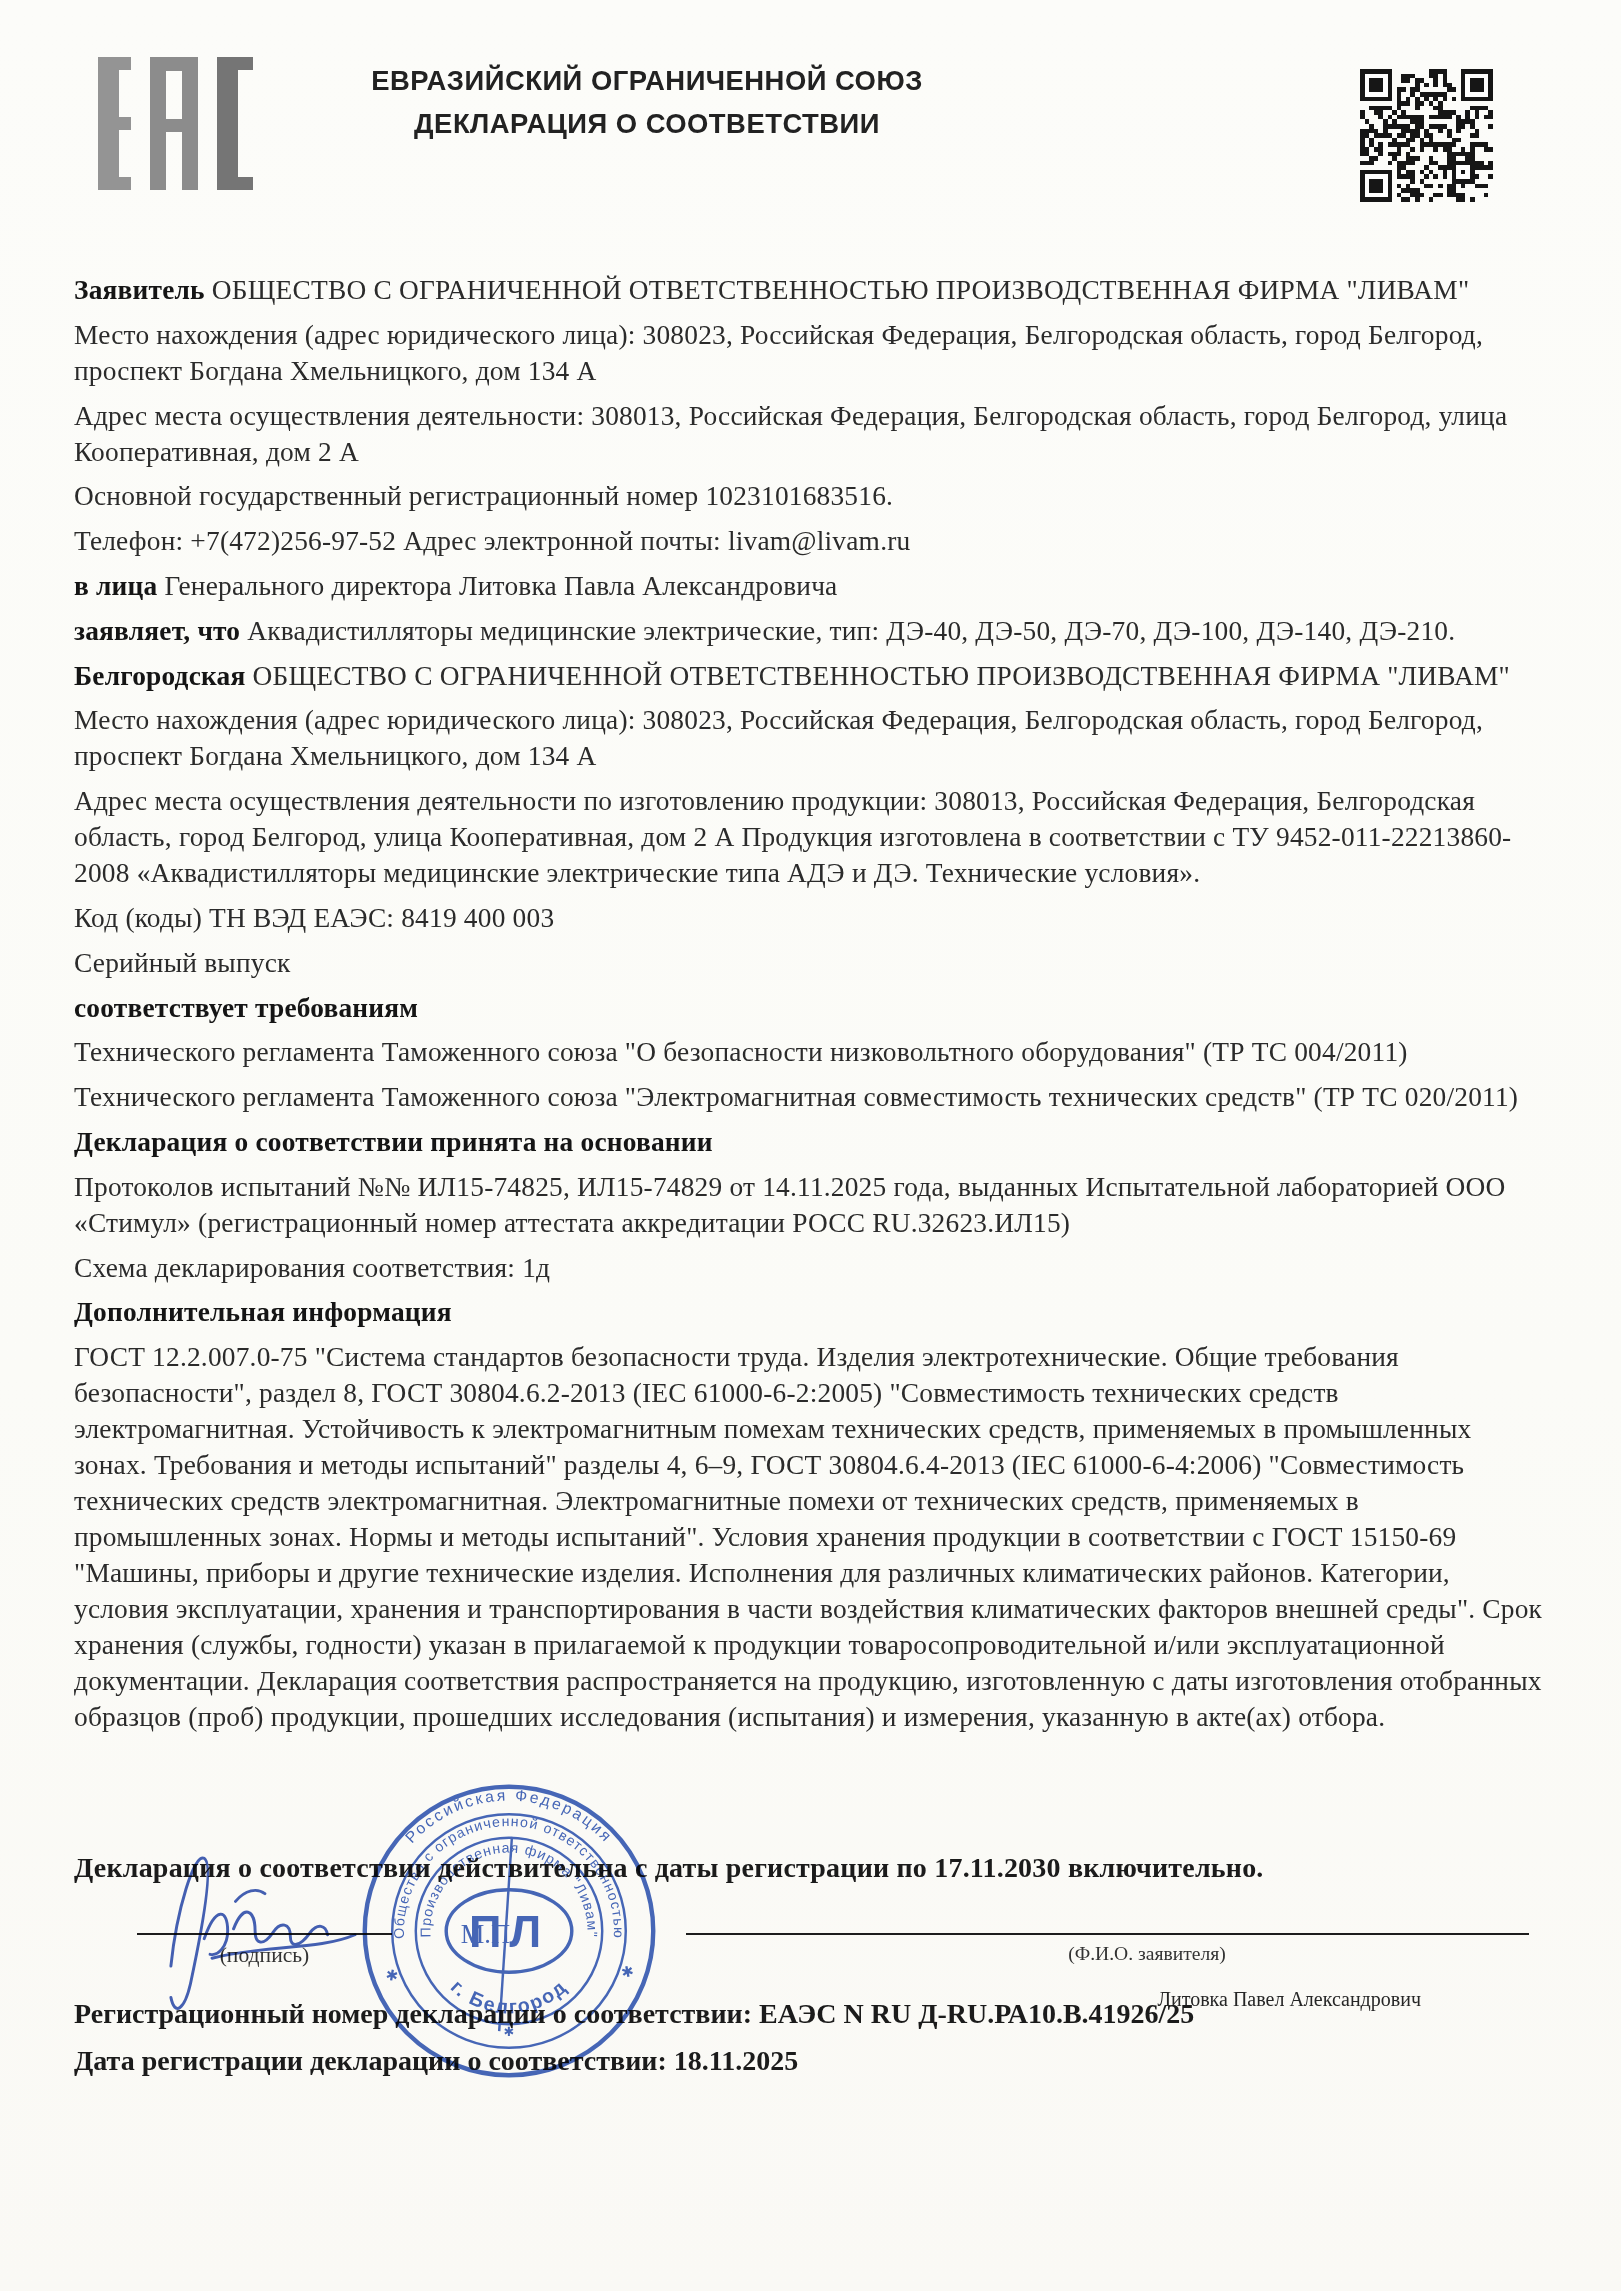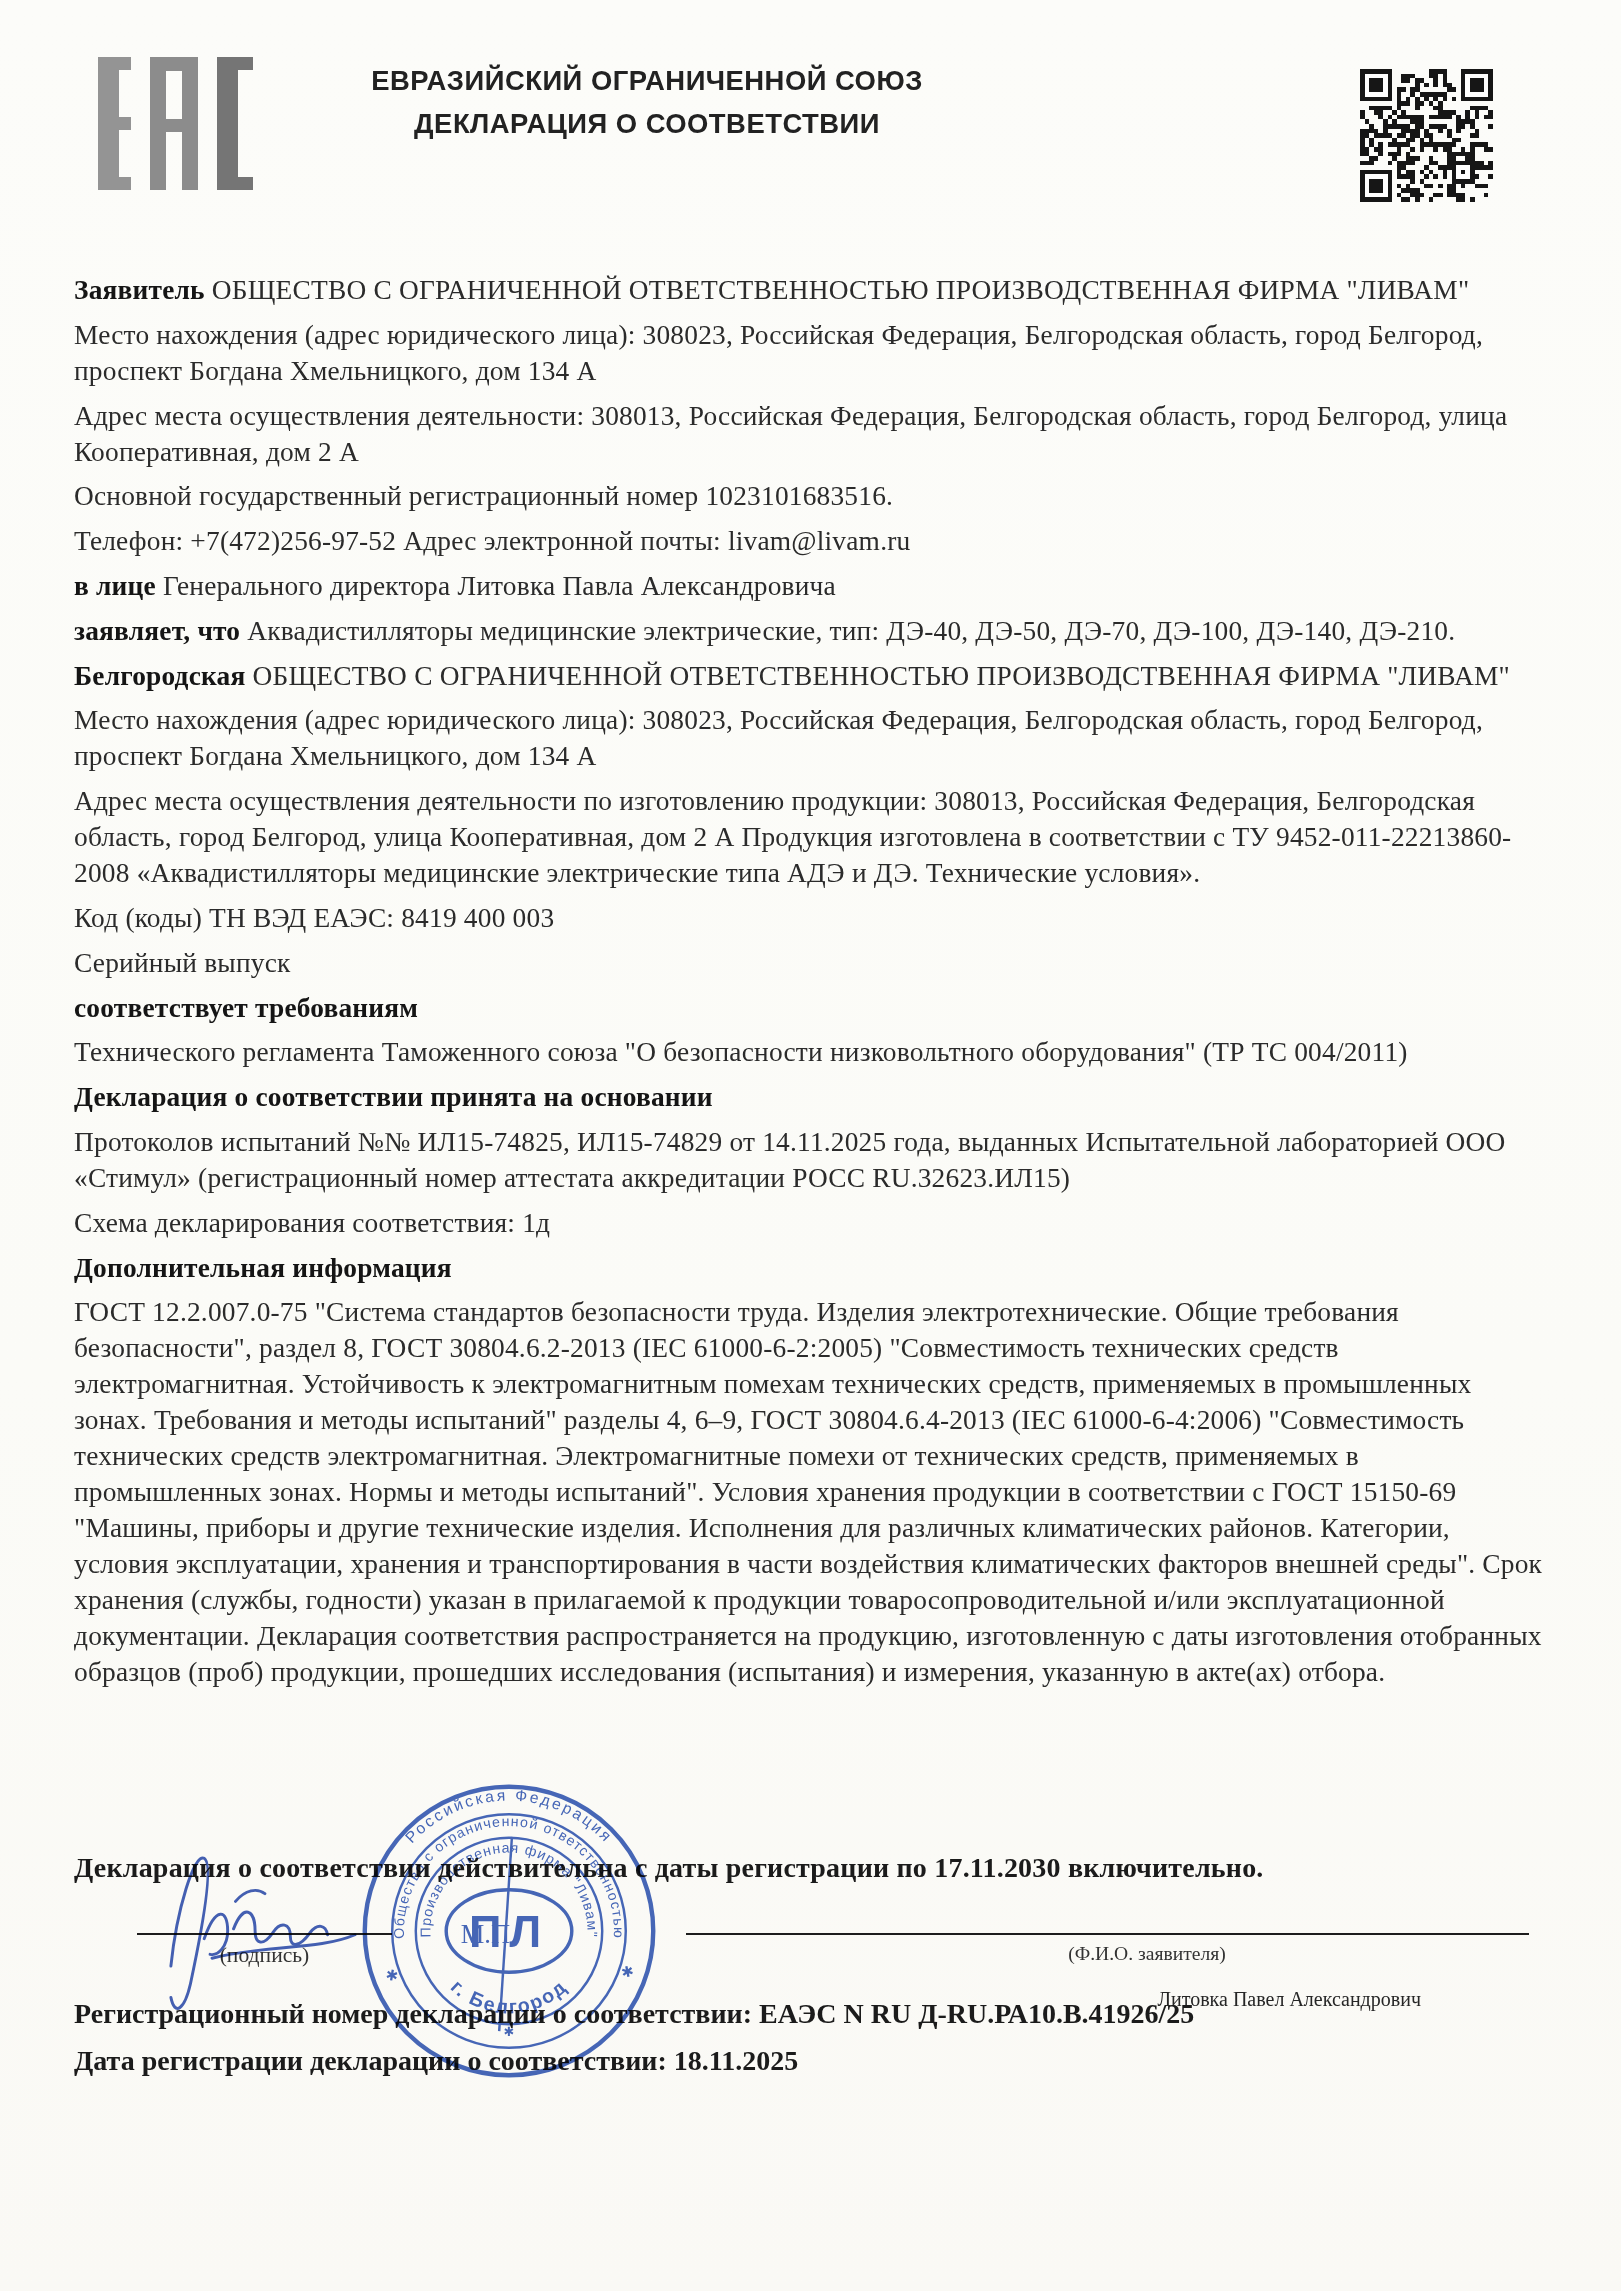--- a/index.html
+++ b/index.html
@@ -406,29 +406,30 @@
       <rect x="21" y="21" width="3" height="3" fill="#fff"></rect>
       <rect x="22" y="22" width="1" height="1" fill="#161616"></rect>
     </svg>
 
   <main class="doc-body">
       <div class="para"><span class="b">Заявитель</span><span> ОБЩЕСТВО С ОГРАНИЧЕННОЙ ОТВЕТСТВЕННОСТЬЮ ПРОИЗВОДСТВЕННАЯ ФИРМА "ЛИВАМ"</span></div>
       <div class="para"><span>Место нахождения (адрес юридического лица): 308023, Российская Федерация, Белгородская область, город Белгород, проспект Богдана Хмельницкого, дом 134 А</span></div>
       <div class="para"><span>Адрес места осуществления деятельности: 308013, Российская Федерация, Белгородская область, город Белгород, улица Кооперативная, дом 2 А</span></div>
       <div class="para"><span>Основной государственный регистрационный номер 1023101683516.</span></div>
       <div class="para"><span>Телефон: +7(472)256-97-52 Адрес электронной почты: livam@livam.ru</span></div>
-      <div class="para"><span class="b">в лице</span><span> Генерального директора Литовка Павла Александровича</span></div>
+      <div class="para"><span class="b">в лица</span><span> Генерального директора Литовка Павла Александровича</span></div>
       <div class="para"><span class="b">заявляет, что</span><span> Аквадистилляторы медицинские электрические, тип: ДЭ-40, ДЭ-50, ДЭ-70, ДЭ-100, ДЭ-140, ДЭ-210.</span></div>
       <div class="para"><span class="b">Белгородская</span><span> ОБЩЕСТВО С ОГРАНИЧЕННОЙ ОТВЕТСТВЕННОСТЬЮ ПРОИЗВОДСТВЕННАЯ ФИРМА "ЛИВАМ"</span></div>
       <div class="para"><span>Место нахождения (адрес юридического лица): 308023, Российская Федерация, Белгородская область, город Белгород, проспект Богдана Хмельницкого, дом 134 А</span></div>
       <div class="para"><span>Адрес места осуществления деятельности по изготовлению продукции: 308013, Российская Федерация, Белгородская область, город Белгород, улица Кооперативная, дом 2 А Продукция изготовлена в соответствии с ТУ 9452-011-22213860-2008 «Аквадистилляторы медицинские электрические типа АДЭ и ДЭ. Технические условия».</span></div>
       <div class="para"><span>Код (коды) ТН ВЭД ЕАЭС: 8419 400 003</span></div>
       <div class="para"><span>Серийный выпуск</span></div>
       <div class="para"><span class="b">соответствует требованиям</span></div>
       <div class="para"><span>Технического регламента Таможенного союза "О безопасности низковольтного оборудования" (ТР ТС 004/2011)</span></div>
+      <div class="para"><span>Технического регламента Таможенного союза "Электромагнитная совместимость технических средств" (ТР ТС 020/2011)</span></div>
       <div class="para"><span class="b">Декларация о соответствии принята на основании</span></div>
       <div class="para"><span>Протоколов испытаний №№ ИЛ15-74825, ИЛ15-74829 от 14.11.2025 года, выданных Испытательной лабораторией ООО «Стимул» (регистрационный номер аттестата аккредитации РОСС RU.32623.ИЛ15)</span></div>
       <div class="para"><span>Схема декларирования соответствия: 1д</span></div>
       <div class="para"><span class="b">Дополнительная информация</span></div>
       <div class="para"><span>ГОСТ 12.2.007.0-75 "Система стандартов безопасности труда. Изделия электротехнические. Общие требования безопасности", раздел 8, ГОСТ 30804.6.2-2013 (IEC 61000-6-2:2005) "Совместимость технических средств электромагнитная. Устойчивость к электромагнитным помехам технических средств, применяемых в промышленных зонах. Требования и методы испытаний" разделы 4, 6–9, ГОСТ 30804.6.4-2013 (IEC 61000-6-4:2006) "Совместимость технических средств электромагнитная. Электромагнитные помехи от технических средств, применяемых в промышленных зонах. Нормы и методы испытаний". Условия хранения продукции в соответствии с ГОСТ 15150-69 "Машины, приборы и другие технические изделия. Исполнения для различных климатических районов. Категории, условия эксплуатации, хранения и транспортирования в части воздействия климатических факторов внешней среды". Срок хранения (службы, годности) указан в прилагаемой к продукции товаросопроводительной и/или эксплуатационной документации. Декларация соответствия распространяется на продукцию, изготовленную с даты изготовления отобранных образцов (проб) продукции, прошедших исследования (испытания) и измерения, указанную в акте(ах) отбора.</span></div>
     </main>
 
   <div class="validity">Декларация о соответствии действительна с даты регистрации по 17.11.2030 включительно.</div>
 
   <div class="fio-name">Литовка Павел Александрович</div>

